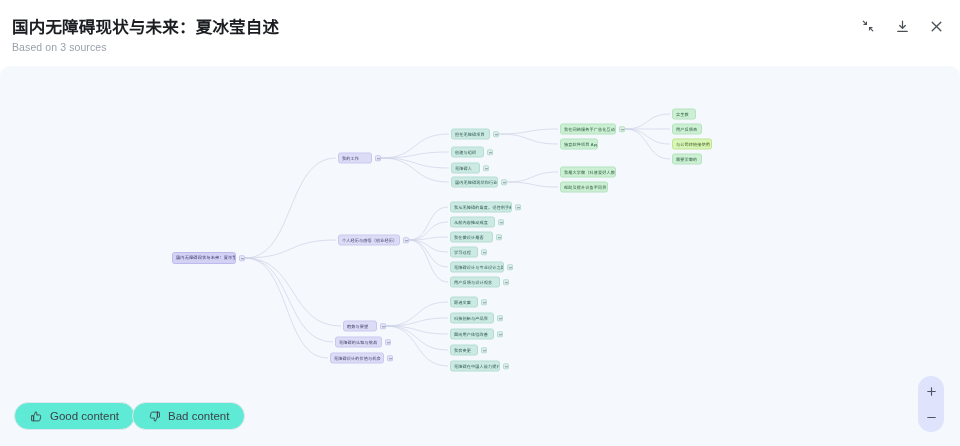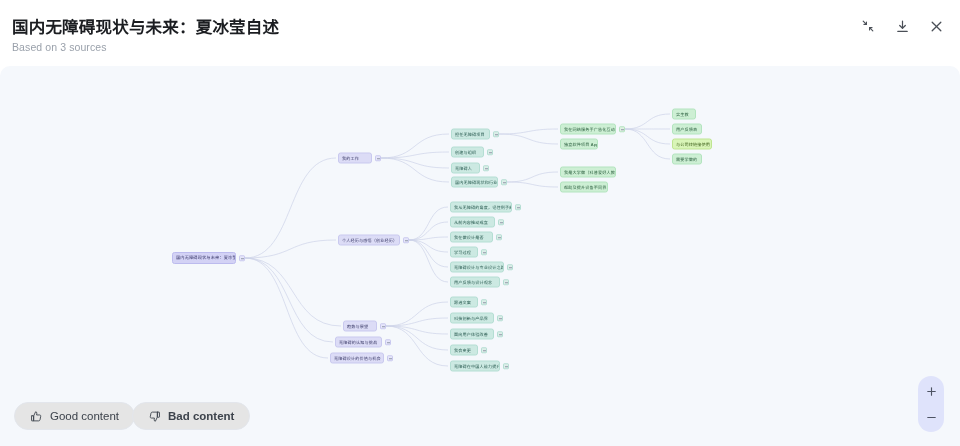--- a/index.html
+++ b/index.html
@@ -168,27 +168,27 @@
   .fb-btn {
     position: absolute;
     top: 14px;
     height: 28px;
     display: flex;
     align-items: center;
     gap: 7px;
     padding: 0 15px;
     border: 1px solid #e3e6ec;
     border-radius: 15px;
-    background: #e5e5e5;
+    background: #5eead4;
     font-size: 11.5px;
     color: #3d434c;
     cursor: pointer;
   }
   .fb-good { left: 14px; }
-  .fb-bad  { left: 132px; font-weight: bold; }
+  .fb-bad  { left: 132px; }
   .fb-btn svg { display: block; color: #3d434c; }
 
   
   .zoom-pill {
     position: absolute;
     right: 16px;
     bottom: 14px;
     width: 26px;
     height: 56px;
     background: #dfe3fb;

